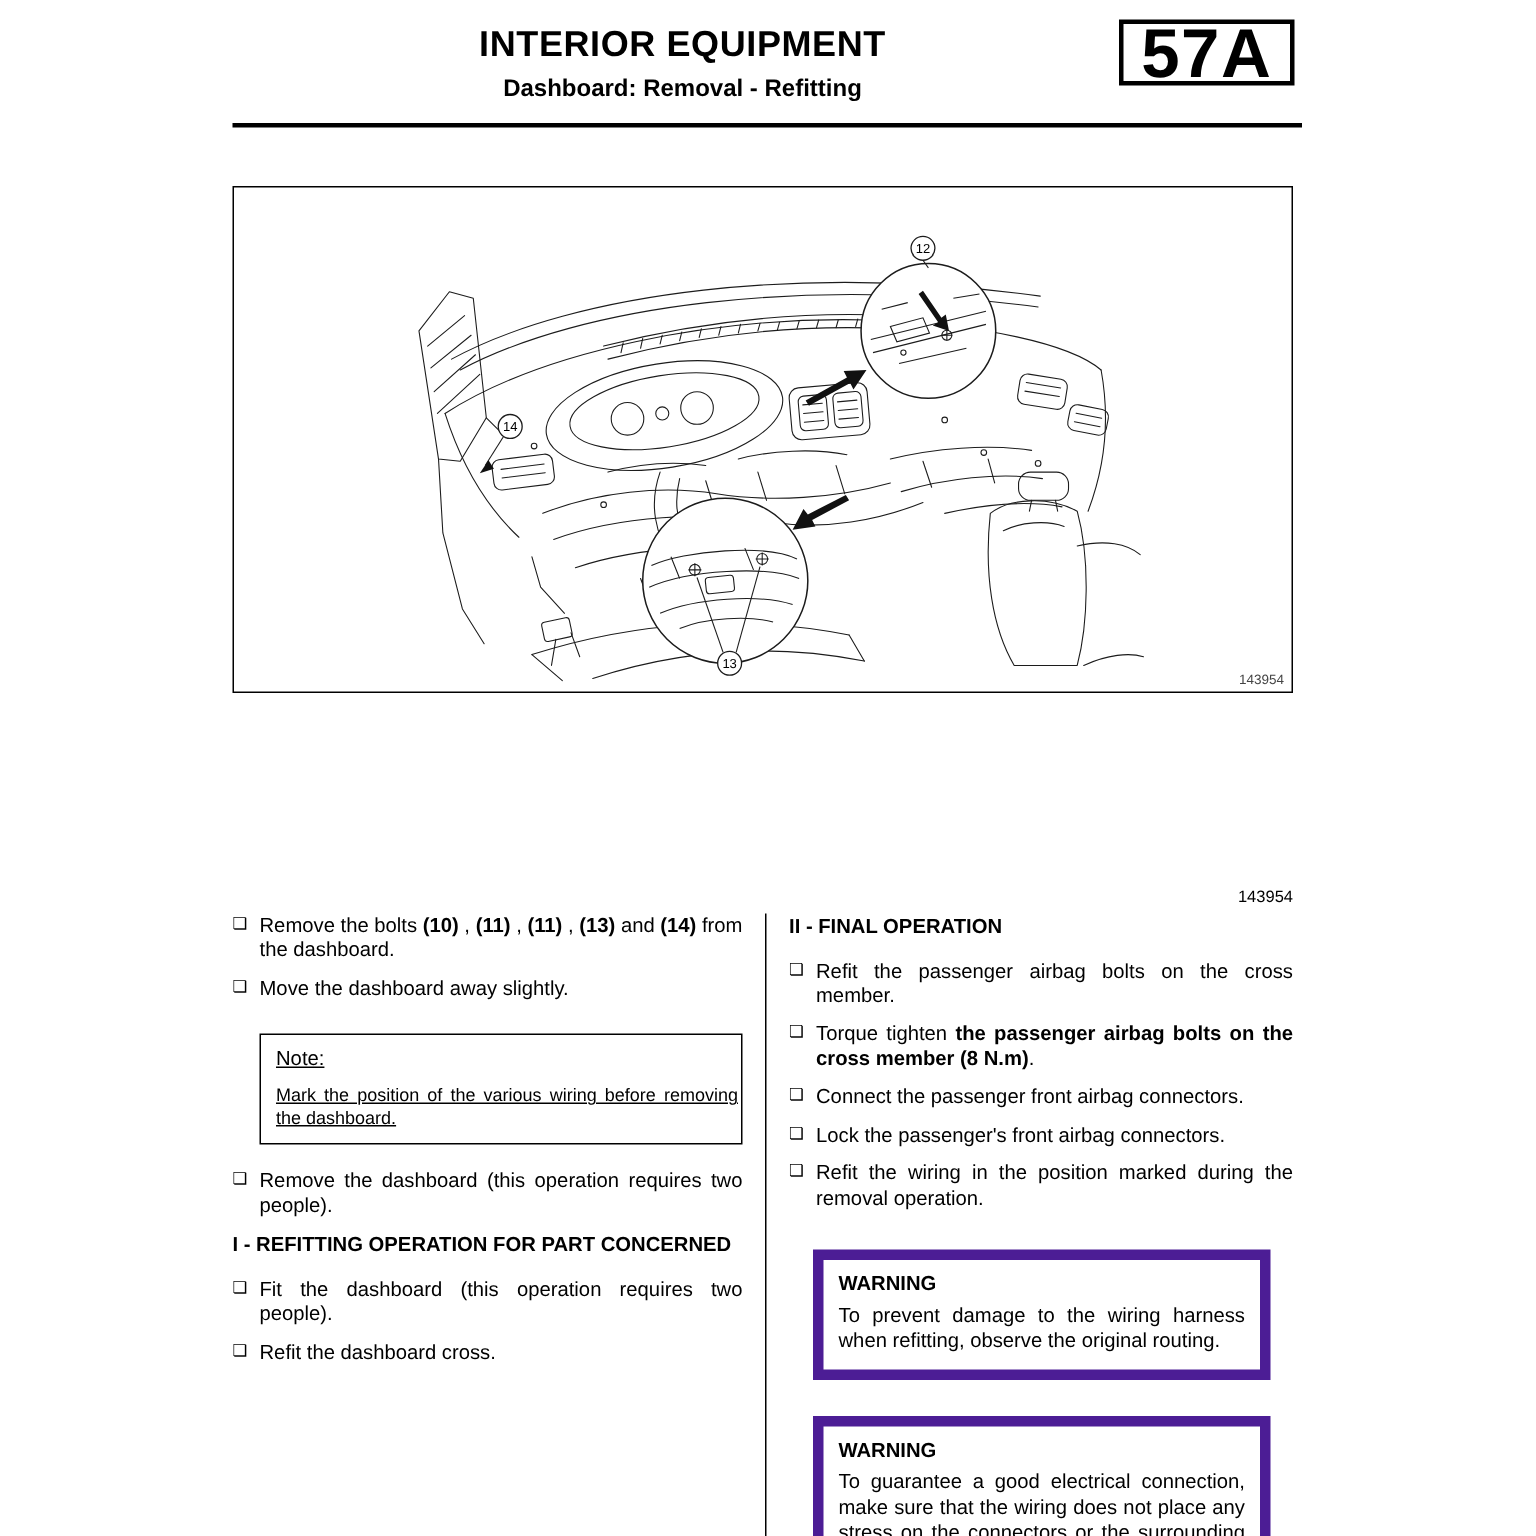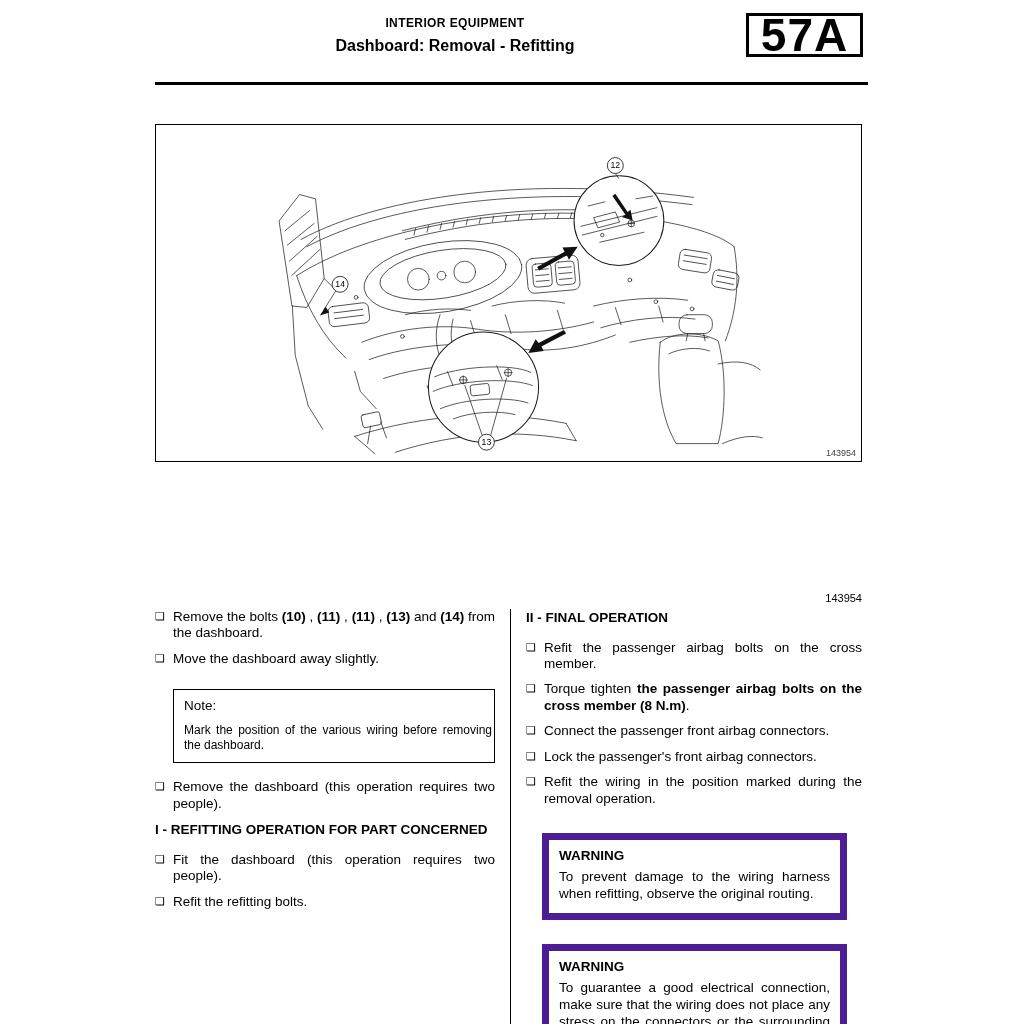--- a/index.html
+++ b/index.html
@@ -3,21 +3,21 @@
 <meta charset="utf-8">
 <style>
   html,body { margin:0; padding:0; background:#e9e9e9; }
   .page {
     position:relative; width:1024px; height:1024px; background:#ffffff;
     font-family:"Liberation Sans","DejaVu Sans",sans-serif; color:#000;
     overflow:hidden; margin:0 auto;
   }
   
   .header-titles { position:absolute; left:155px; top:16px; width:600px; text-align:center; }
-  .header-titles h1 { margin:0; font-size:12px; font-weight:bold; letter-spacing:0.4px; }
+  .header-titles h1 { margin:0; font-size:24px; font-weight:bold; letter-spacing:0.4px; }
   .header-titles h2 { margin:7px 0 0 0; font-size:16px; font-weight:bold; }
   .section-code-box {
     position:absolute; left:746px; top:13px; width:117px; height:44px;
     border:3px solid #000; box-sizing:border-box;
     display:flex; align-items:center; justify-content:center;
   }
   .section-code-box span { font-size:46px; font-weight:bold; letter-spacing:1px; line-height:1; }
   .header-rule { position:absolute; left:155px; top:82px; width:713px; height:2.5px; background:#000; }
 
   
@@ -34,21 +34,21 @@
   .col-left  { width:340px; }
   .col-divider { width:1px; background:#000; margin:0 15px; }
   .col-right { width:336px; }
 
   .bullet { display:flex; margin:0 0 9px 0; }
   .marker { width:18px; flex:0 0 18px; font-size:11px; line-height:1.45; }
   .btext { margin:0; flex:1; font-size:13.5px; line-height:1.22; text-align:justify; }
   .seg-bold { font-weight:bold; }
 
   .note-box {
-    border:1px solid #000; margin:22px 0 16px 18px; padding:8px 2px 9px 10px;
+    border:1px solid #000; margin:22px 0 16px 18px; padding:8px 2px 9px 10px;text-decoration:underline;
   }
   .note-label { margin:0 0 10px 0; font-size:13.5px; }
   .note-text { margin:0; font-size:12px; line-height:1.25; text-align:justify; }
 
   .h-refitting { margin:30px 0 22px 0; font-size:16px; font-weight:bold; letter-spacing:0.3px; }
   .h-sub { margin:0 0 13px 0; font-size:13.5px; font-weight:bold; line-height:1.3; }
   .mb-before-warn { margin-bottom:26px; }
 
   .warning-box { border:7px solid #4c1d95; margin:0 15px 24px 16px; padding:8px 10px 10px 10px; }
   .warning-label { margin:0 0 6px 0; font-size:13.5px; font-weight:bold; }
@@ -234,21 +234,21 @@
       </div>
 
       <h4 class="h-sub">I - REFITTING OPERATION FOR PART CONCERNED</h4>
 
       <div class="bullet">
         <span class="marker">❏</span>
         <p class="btext"><span>Fit the dashboard (this operation requires two people).</span></p>
       </div>
       <div class="bullet">
         <span class="marker">❏</span>
-        <p class="btext"><span>Refit the refitting bolts.</span></p>
+        <p class="btext"><span>Refit the dashboard cross.</span></p>
       </div>
     </div>
 
     <div class="col-divider"></div>
 
     <div class="col-right">
       <h4 class="h-sub">II - FINAL OPERATION</h4>
 
       <div class="bullet">
         <span class="marker">❏</span>

